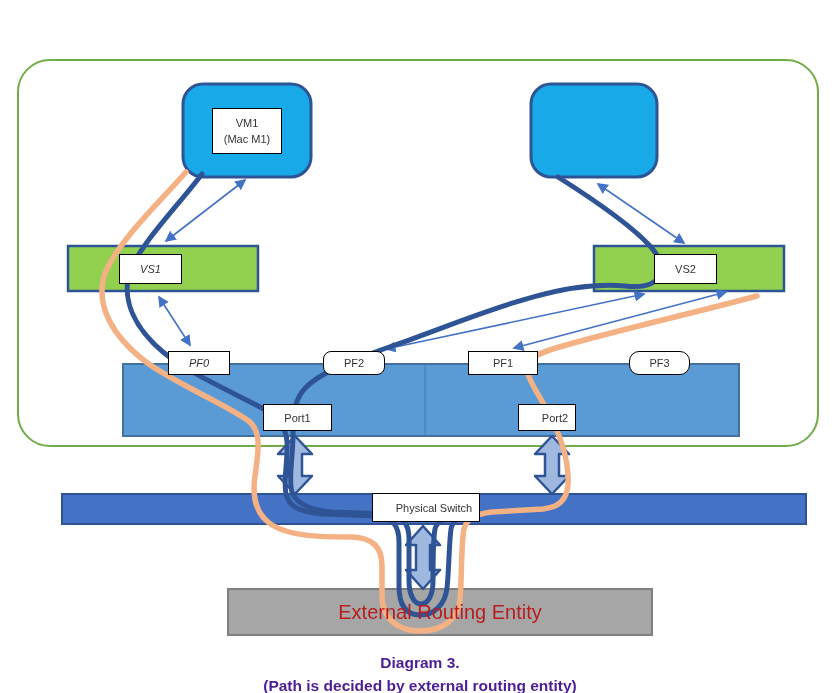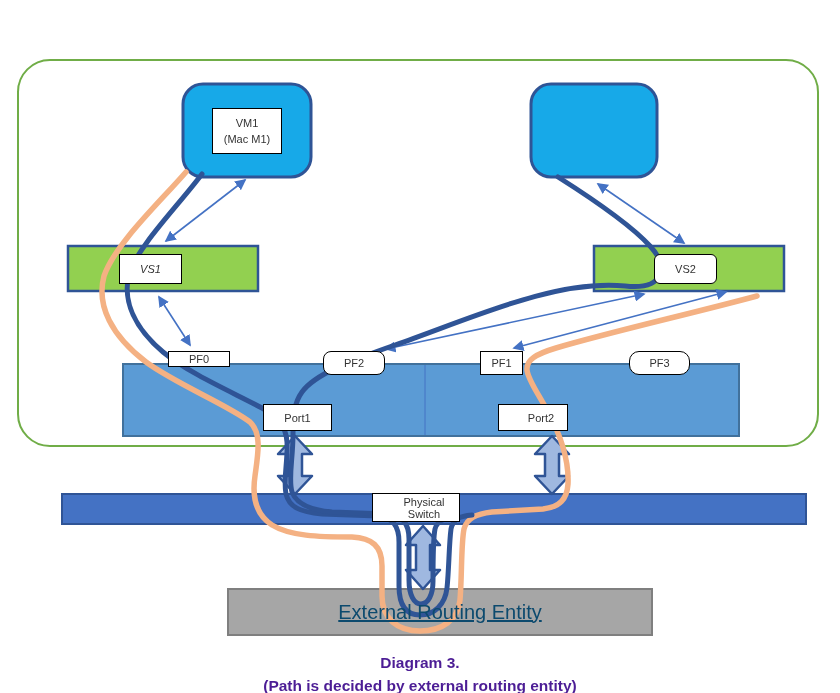--- a/index.html
+++ b/index.html
@@ -5,22 +5,22 @@
   html,body{margin:0;padding:0;background:#fff;}
   .canvas{position:relative;width:840px;height:693px;background:#fff;overflow:hidden;
           font-family:"Liberation Sans",sans-serif;margin-top:24px;}
   .layer{position:absolute;left:0;top:0;width:840px;height:693px;}
   .layer.top{pointer-events:none;}
   .lbl{position:absolute;background:#fff;border:1px solid #000;display:flex;
        align-items:center;justify-content:center;font-size:11px;color:#333;
        text-align:center;z-index:2;box-sizing:border-box;}
   .lbl.two{flex-direction:column;line-height:16px;}
   .ere-text{position:absolute;left:228px;top:565px;width:424px;height:46px;
-       display:flex;align-items:center;justify-content:center;color:#0c4a6e;
-       font-size:20px;z-index:2;text-decoration:underline;}
+       display:flex;align-items:center;justify-content:center;color:#b91c1c;
+       font-size:20px;z-index:2;}
   .caption{position:absolute;left:100px;top:627px;width:640px;text-align:center;
        font-weight:700;font-size:15.5px;color:#4c1d95;line-height:23px;z-index:2;}
   svg{display:block;}
 </style>
 </head>
 <body>
 
 <div class="canvas">
 
   <svg class="layer" width="840" height="693" viewBox="0 0 840 693">
@@ -46,31 +46,31 @@
       <polygon points="423,502 440,521 430,521 430,546 440,546 423,565 406,546 416,546 416,521 406,521"></polygon>
     </g>
   </svg>
 
   <div class="lbl two" style="left:212px;top:84px;width:70px;height:46px;">
     <span>VM1</span>
     <span>(Mac M1)</span>
   </div>
 
   <div class="lbl" style="left:119px;top:230px;width:63px;height:30px;font-style:italic;">VS1</div>
-  <div class="lbl" style="left:654px;top:230px;width:63px;height:30px;border-radius:6px;">VS2</div>
+  <div class="lbl" style="left:654px;top:230px;width:63px;height:30px;">VS2</div>
 
-  <div class="lbl" style="left:168px;top:327px;width:62px;height:16px;">PF0</div>
+  <div class="lbl" style="left:168px;top:327px;width:62px;height:24px;font-style:italic;">PF0</div>
   <div class="lbl" style="left:323px;top:327px;width:62px;height:24px;border-radius:8px;">PF2</div>
-  <div class="lbl" style="left:480px;top:327px;width:43px;height:24px;">PF1</div>
+  <div class="lbl" style="left:468px;top:327px;width:70px;height:24px;">PF1</div>
   <div class="lbl" style="left:629px;top:327px;width:61px;height:24px;border-radius:10px;">PF3</div>
 
   <div class="lbl" style="left:263px;top:380px;width:69px;height:27px;">Port1</div>
-  <div class="lbl" style="left:498px;top:380px;width:70px;height:27px;padding-left:16px;">Port2</div>
+  <div class="lbl" style="left:518px;top:380px;width:58px;height:27px;padding-left:16px;">Port2</div>
 
-  <div class="lbl" style="left:372px;top:469px;width:88px;height:29px;padding-left:16px;">Physical Switch</div>
+  <div class="lbl" style="left:372px;top:469px;width:108px;height:29px;padding-left:16px;">Physical Switch</div>
 
   <div class="ere-text">External Routing Entity</div>
 
   <div class="caption">
     <div>Diagram 3.</div>
     <div>(Path is decided by external routing entity)</div>
   </div>
 
   <svg class="layer top" width="840" height="693" viewBox="0 0 840 693">
     <defs>

